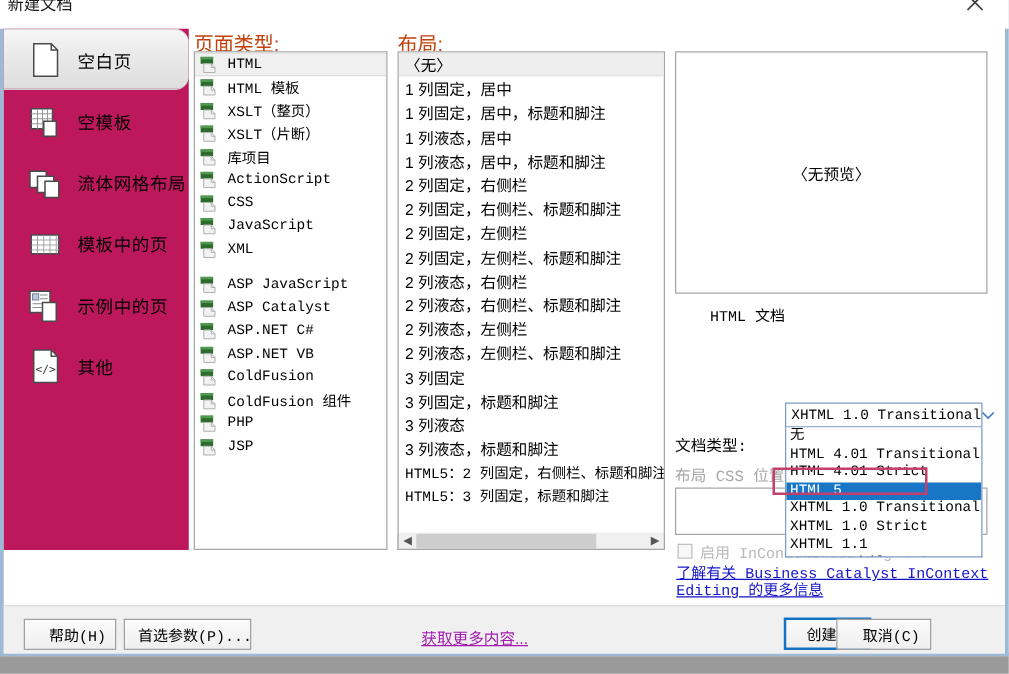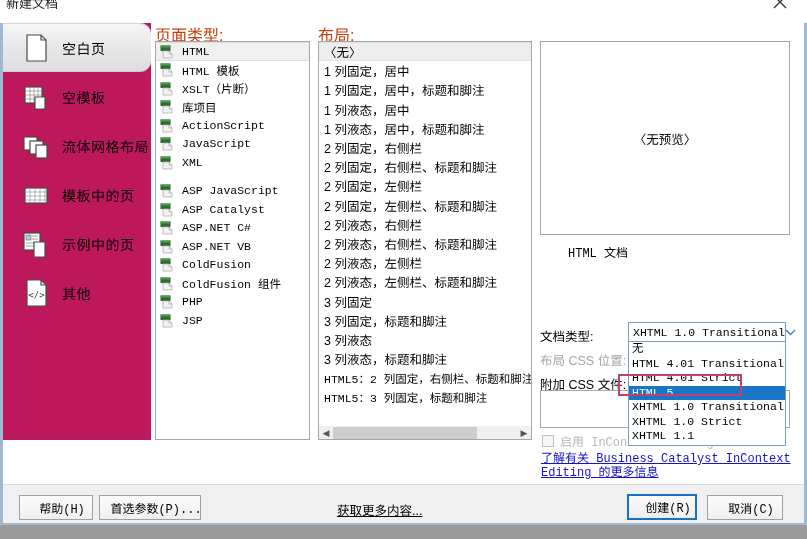--- a/index.html
+++ b/index.html
@@ -234,21 +234,22 @@
     font-size: 12px;
     font-family: "Liberation Mono", "DejaVu Sans Mono", monospace;
     color: #000;
     white-space: nowrap;
   }
 
   .fld-label {
     position: absolute;
     font-size: 12.5px;
     white-space: nowrap;
-    font-family: Liberation Sans, sans-serif;
+    font-family: Liberation Mono, monospace;
+    margin-top: 20px;
   }
   #lbl-doctype { left: 540px; top: 326px; color: #000; }
   #lbl-csspos  { left: 540px; top: 350px; color: #a8a8a8; }
   #lbl-cssfile { left: 540px; top: 374px; color: #000; }
 
   
   .combo {
     position: absolute;
     left: 628px; top: 322px;
     width: 158px; height: 20px;
@@ -393,27 +394,27 @@
     font-family: "Liberation Mono", "DejaVu Sans Mono", monospace;
     padding-left: 12px;
   }
   #btn-help { left: 19px; top: 495px; width: 74px; }
   #btn-prefs { left: 99px; top: 495px; width: 102px; }
   #btn-create {
     left: 627px; top: 494px; width: 70px; height: 26px;
     border: 2px solid #1673c4;
     background: linear-gradient(to bottom, #fbfbfb 0%, #eeeeee 100%);
   }
-  #btn-cancel { left: 707px; top: 495px; width: 76px; }
+  #btn-cancel { left: 669px; top: 495px; width: 76px; }
 
   .more-link {
     position: absolute;
     left: 337px; top: 500px;
     font-size: 12.5px;
-    color: #000000;
+    color: #a21caf;
     text-decoration: underline;
     cursor: pointer;
     white-space: nowrap;
   }
 </style>
 </head>
 <body>
 
 <div id="root">
 
@@ -541,20 +542,31 @@
         </div>
         <div class="pt-row">
           <span class="pt-ico">
             <svg width="15" height="15" viewBox="0 0 15 15">
               <rect x="0.5" y="1.5" width="10" height="5.5" fill="#2d6b2d"></rect>
               <rect x="0.5" y="1.5" width="10" height="2" fill="#4f9a4f"></rect>
               <path d="M3 7 H9 L12 10 V14 H3 Z" fill="#f2f2f2" stroke="#b0b0b0" stroke-width="0.8"></path>
               <path d="M9 7 V10 H12" fill="none" stroke="#b0b0b0" stroke-width="0.8"></path>
             </svg>
           </span>
+          <span class="pt-label">XSLT（整页）</span>
+        </div>
+        <div class="pt-row">
+          <span class="pt-ico">
+            <svg width="15" height="15" viewBox="0 0 15 15">
+              <rect x="0.5" y="1.5" width="10" height="5.5" fill="#2d6b2d"></rect>
+              <rect x="0.5" y="1.5" width="10" height="2" fill="#4f9a4f"></rect>
+              <path d="M3 7 H9 L12 10 V14 H3 Z" fill="#f2f2f2" stroke="#b0b0b0" stroke-width="0.8"></path>
+              <path d="M9 7 V10 H12" fill="none" stroke="#b0b0b0" stroke-width="0.8"></path>
+            </svg>
+          </span>
           <span class="pt-label">XSLT（片断）</span>
         </div>
         <div class="pt-row">
           <span class="pt-ico">
             <svg width="15" height="15" viewBox="0 0 15 15">
               <rect x="0.5" y="1.5" width="10" height="5.5" fill="#2d6b2d"></rect>
               <rect x="0.5" y="1.5" width="10" height="2" fill="#4f9a4f"></rect>
               <path d="M3 7 H9 L12 10 V14 H3 Z" fill="#f2f2f2" stroke="#b0b0b0" stroke-width="0.8"></path>
               <path d="M9 7 V10 H12" fill="none" stroke="#b0b0b0" stroke-width="0.8"></path>
             </svg>
@@ -564,20 +576,31 @@
         <div class="pt-row">
           <span class="pt-ico">
             <svg width="15" height="15" viewBox="0 0 15 15">
               <rect x="0.5" y="1.5" width="10" height="5.5" fill="#2d6b2d"></rect>
               <rect x="0.5" y="1.5" width="10" height="2" fill="#4f9a4f"></rect>
               <path d="M3 7 H9 L12 10 V14 H3 Z" fill="#f2f2f2" stroke="#b0b0b0" stroke-width="0.8"></path>
               <path d="M9 7 V10 H12" fill="none" stroke="#b0b0b0" stroke-width="0.8"></path>
             </svg>
           </span>
           <span class="pt-label">ActionScript</span>
+        </div>
+        <div class="pt-row">
+          <span class="pt-ico">
+            <svg width="15" height="15" viewBox="0 0 15 15">
+              <rect x="0.5" y="1.5" width="10" height="5.5" fill="#2d6b2d"></rect>
+              <rect x="0.5" y="1.5" width="10" height="2" fill="#4f9a4f"></rect>
+              <path d="M3 7 H9 L12 10 V14 H3 Z" fill="#f2f2f2" stroke="#b0b0b0" stroke-width="0.8"></path>
+              <path d="M9 7 V10 H12" fill="none" stroke="#b0b0b0" stroke-width="0.8"></path>
+            </svg>
+          </span>
+          <span class="pt-label">CSS</span>
         </div>
         <div class="pt-row">
           <span class="pt-ico">
             <svg width="15" height="15" viewBox="0 0 15 15">
               <rect x="0.5" y="1.5" width="10" height="5.5" fill="#2d6b2d"></rect>
               <rect x="0.5" y="1.5" width="10" height="2" fill="#4f9a4f"></rect>
               <path d="M3 7 H9 L12 10 V14 H3 Z" fill="#f2f2f2" stroke="#b0b0b0" stroke-width="0.8"></path>
               <path d="M9 7 V10 H12" fill="none" stroke="#b0b0b0" stroke-width="0.8"></path>
             </svg>
           </span>

